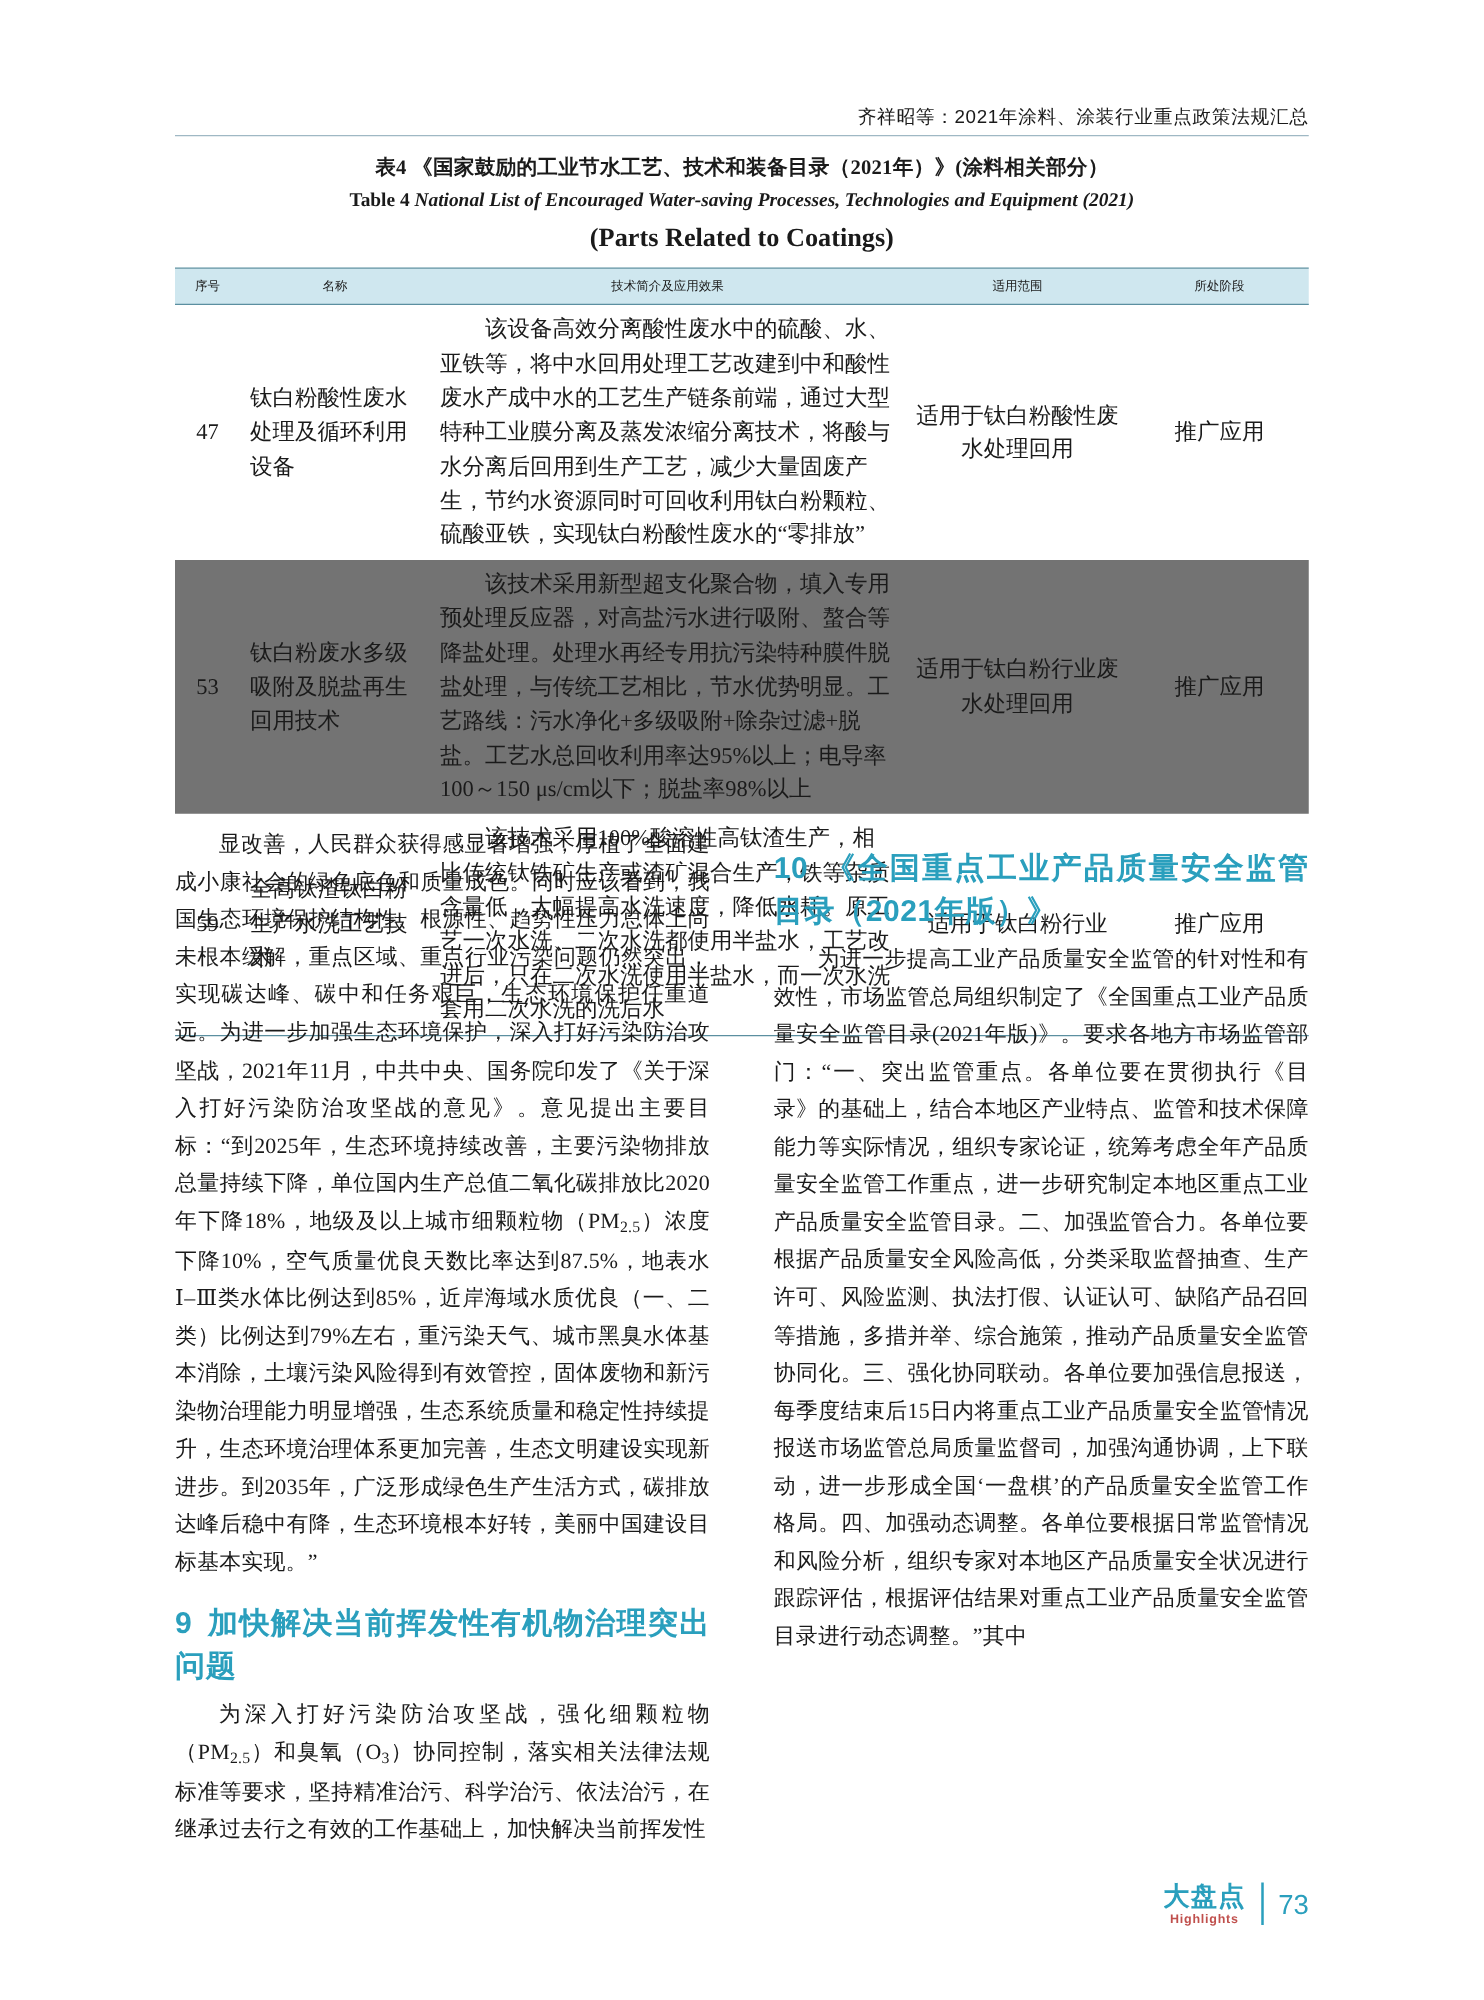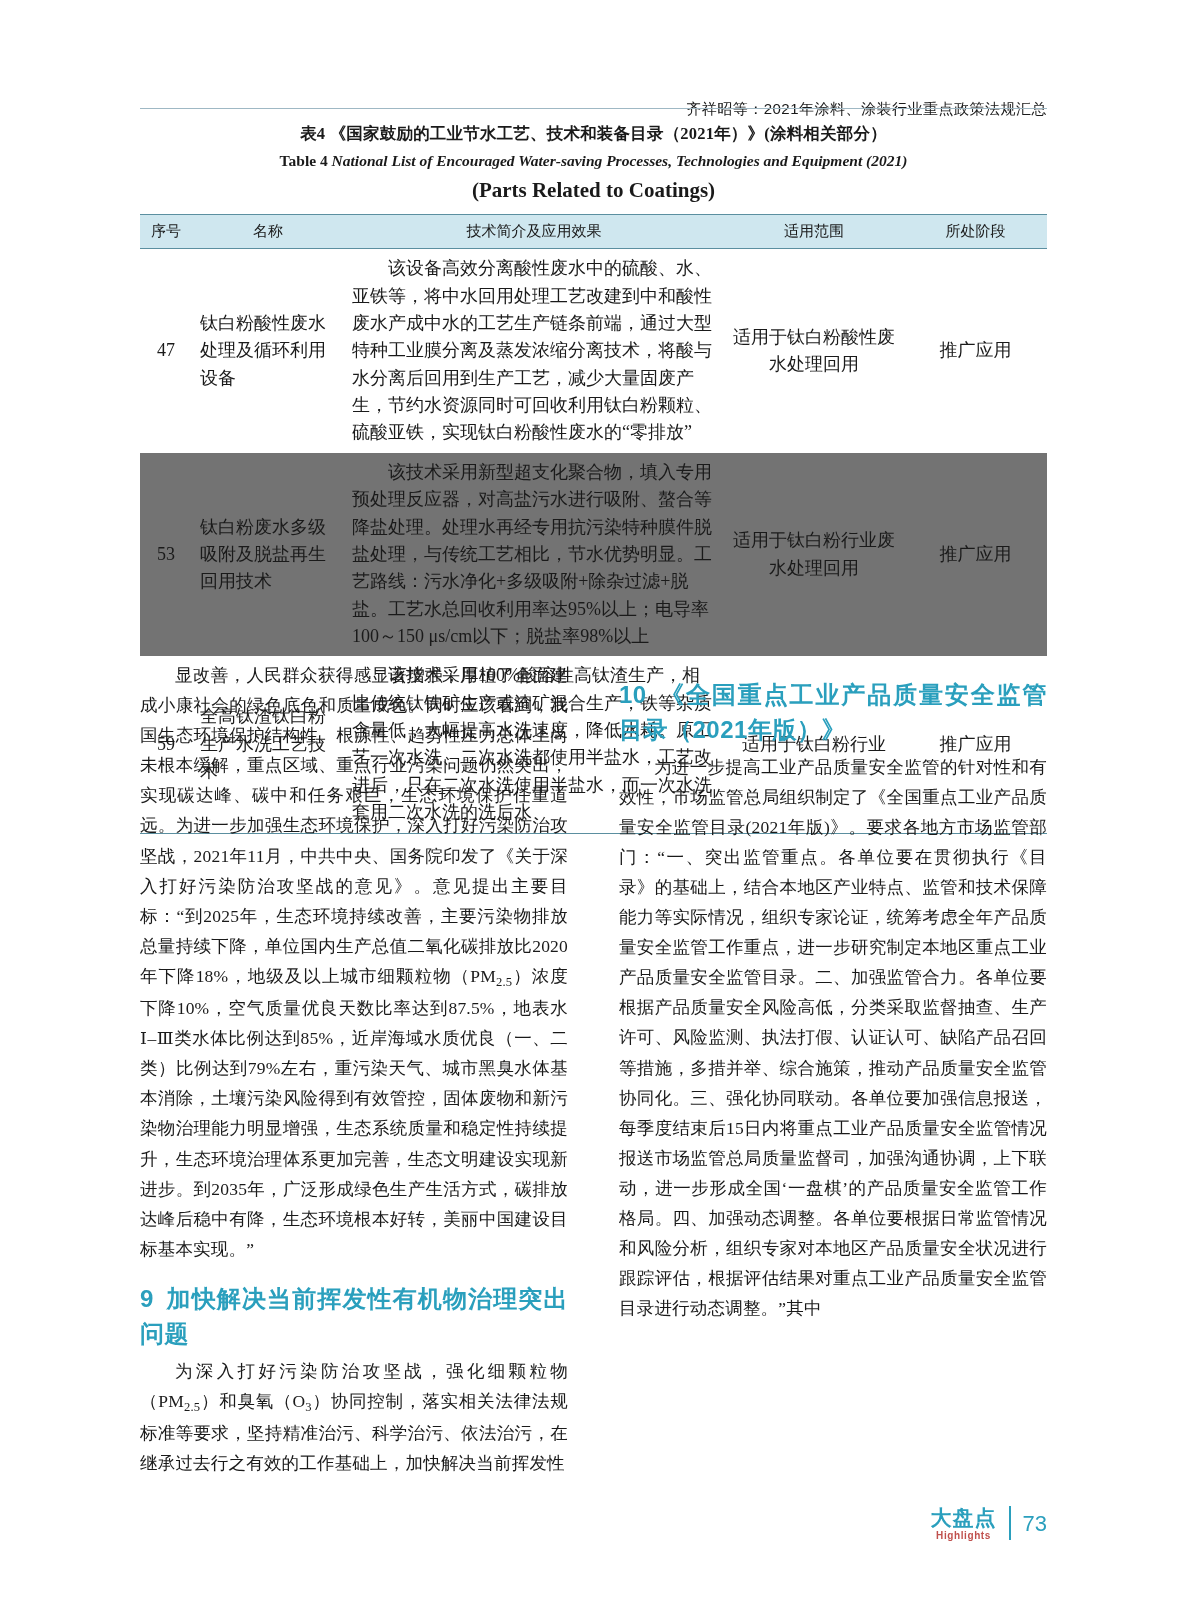--- a/index.html
+++ b/index.html
@@ -18,21 +18,21 @@
     position: relative;
     width: 1187px;
     height: 1600px;
     box-sizing: border-box;
     padding: 0;
   }
 
   
   .runhead {
     position: absolute;
-    top: 100px;
+    top: 84px;
     right: 140px;
     font-size: 15px;
     letter-spacing: 0.5px;
     color: #1a1a1a;
     font-family: "Liberation Sans", "DejaVu Sans", sans-serif;
   }
   .runhead-rule {
     position: absolute;
     top: 108px;
     left: 140px;
@@ -80,21 +80,21 @@
     font-size: 15px;
     table-layout: fixed;
   }
   table.data thead th {
     background: #cfe7ef;
     font-weight: normal;
     text-align: center;
     padding: 7px 4px;
     border-top: 1.6px solid #5b8fa0;
     border-bottom: 1.1px solid #5b8fa0;
-    font-size: 15px;
+    font-size: 10px;
   }
   table.data td {
     padding: 6px 8px;
     vertical-align: middle;
     line-height: 1.52;
     font-size: 18px;
   }
   table.data tr.band td {
     background: #737373;
   }

